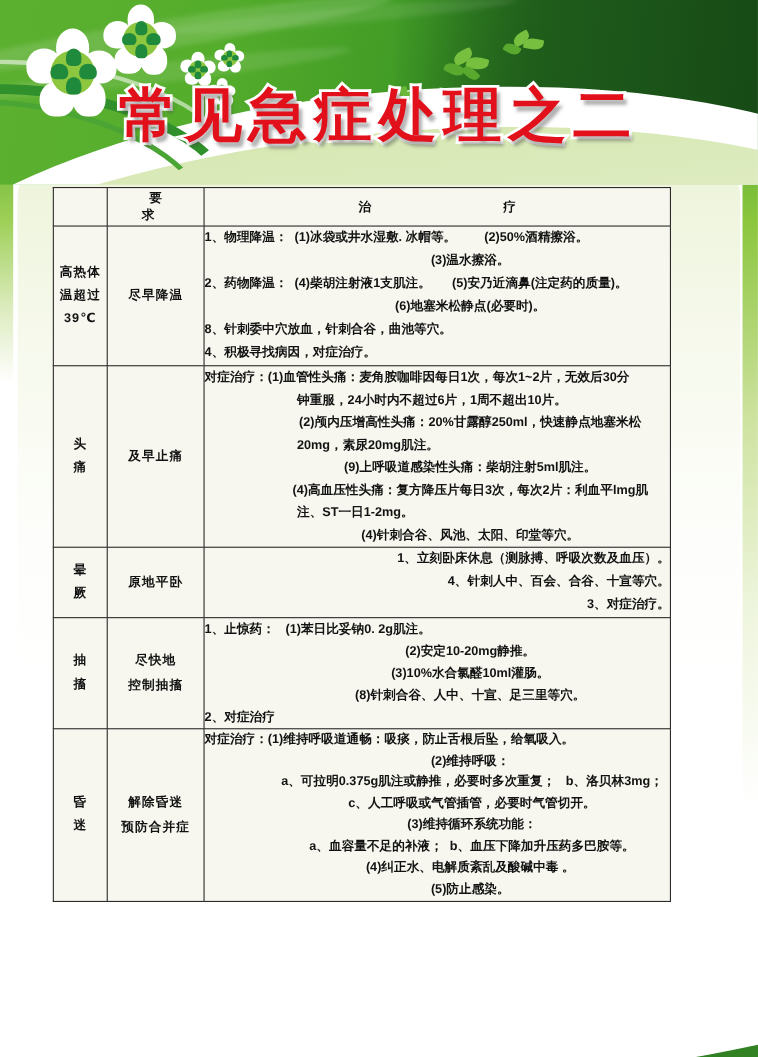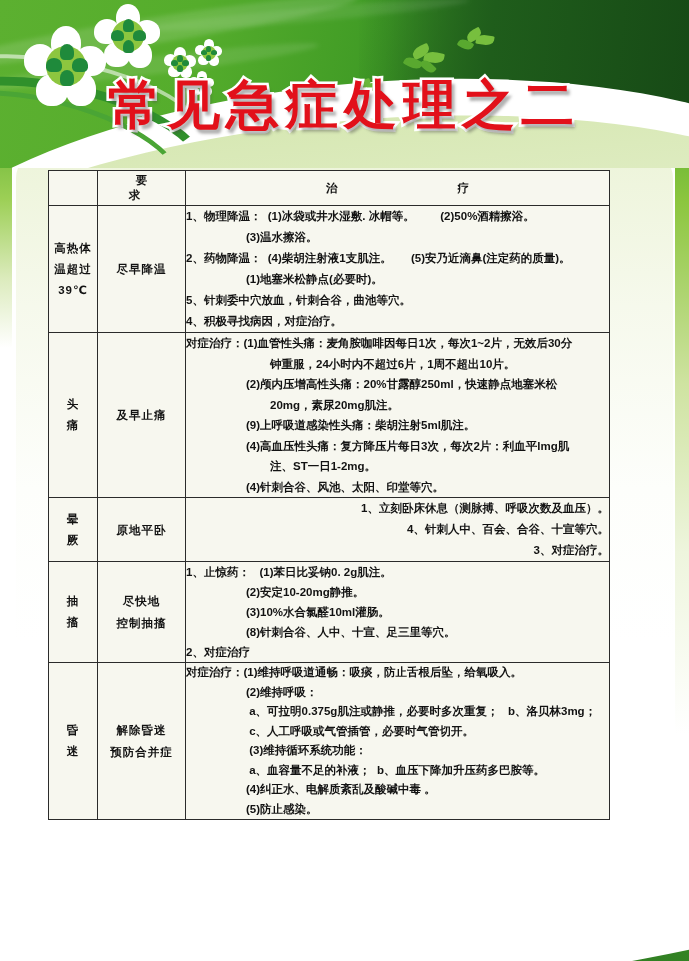--- a/index.html
+++ b/index.html
@@ -190,21 +190,21 @@
   }
   .tx{
     padding:7px 8px 7px 10px;
     line-height:20.5px;
     font-weight:bold;
     font-size:11.5px;
     margin-left:12px;
   }
   .tx .ln{white-space:pre;display:block;}
   .tx .ln.i1{padding-left:0;}
-  .tx .ln.i3{padding-left:60px;}
+  .tx .ln.i3{padding-left:60px;text-align:center;}
   .tx .ln.i4{padding-left:84px;}
 
   .r-fever .tx{line-height:21px;}
   .r-headache .tx{line-height:20.5px;}
   .r-faint .tx{line-height:21px;text-align:right;}
   .r-seizure .tx{line-height:20px;}
   .r-coma .tx{line-height:19.5px;}
 </style>
 </head>
 <body>
@@ -347,22 +347,22 @@
             <span class="g1">治</span><span>疗</span>
           </td>
         </tr>
       <tr class="row r-fever">
             <td class="sym">高热体<br>温超过<br>39℃</td>
             <td class="req">尽早降温</td>
             <td class="tx">
               <span class="ln i1">1、物理降温：  (1)冰袋或井水湿敷. 冰帽等。        (2)50%酒精擦浴。</span>
               <span class="ln i3">(3)温水擦浴。</span>
               <span class="ln i1">2、药物降温：  (4)柴胡注射液1支肌注。      (5)安乃近滴鼻(注定药的质量)。</span>
-              <span class="ln i3">(1)地塞米松静点(必要时)。</span>
-              <span class="ln i1">5、针刺委中穴放血，针刺合谷，曲池等穴。</span>
+              <span class="ln i3">(6)地塞米松静点(必要时)。</span>
+              <span class="ln i1">8、针刺委中穴放血，针刺合谷，曲池等穴。</span>
               <span class="ln i1">4、积极寻找病因，对症治疗。</span>
             </td>
           </tr>
           <tr class="row r-headache">
             <td class="sym">头<br>痛</td>
             <td class="req">及早止痛</td>
             <td class="tx">
               <span class="ln i1">对症治疗：(1)血管性头痛：麦角胺咖啡因每日1次，每次1~2片，无效后30分</span>
               <span class="ln i4">钟重服，24小时内不超过6片，1周不超出10片。</span>
               <span class="ln i3">(2)颅内压增高性头痛：20%甘露醇250ml，快速静点地塞米松</span>

